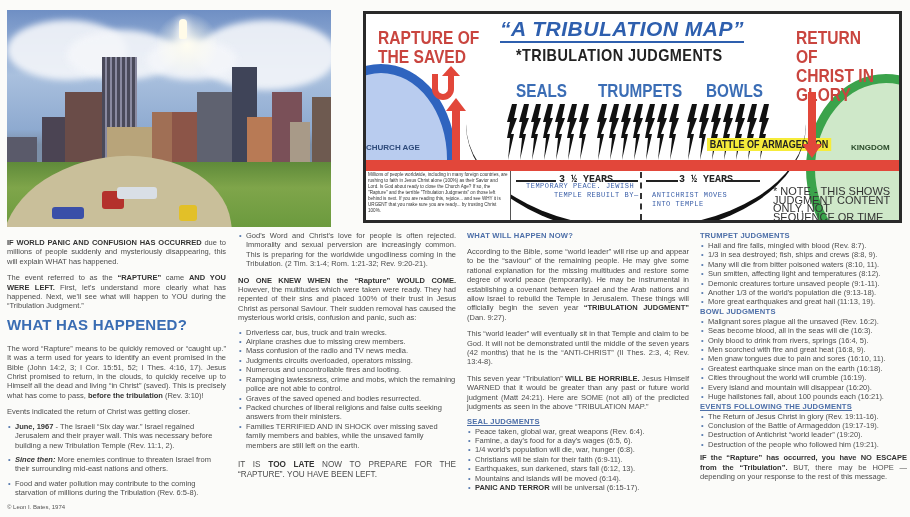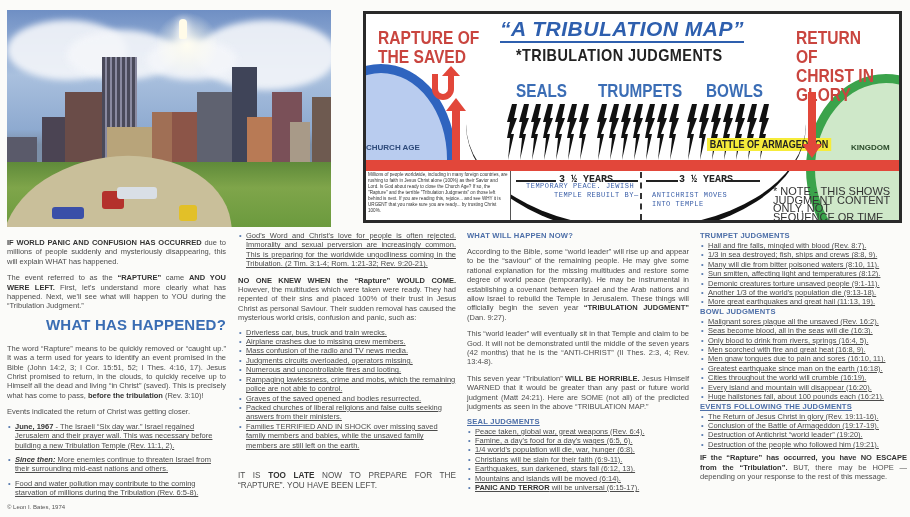--- a/index.html
+++ b/index.html
@@ -43,24 +43,24 @@
   .years { position: absolute; top: 160px; font: bold 10px "Liberation Mono", monospace; color: #222; }
   .years-line { position: absolute; top: 166px; height: 2px; background: #222; }
   .dash-div { position: absolute; left: 274px; top: 158px; width: 0; height: 48px; border-left: 2px dashed #333; }
   .blue-note { position: absolute; font: 7px "Liberation Mono", monospace; color: #3b5fa8; line-height: 9px; letter-spacing: .5px; }
   .time-note { position: absolute; left: 407px; top: 173px; font-size: 11px; line-height: 8.5px; color: #333; width: 120px; }
 
   
   .col { position: absolute; top: 231px; font-size: 7.5px; line-height: 9.4px; color: #4d4d4d; }
   .col p { margin-bottom: 5px; text-align: justify; margin-top: 7px; }
   .col b { color: #333; }
-  .h-big { font: bold 15px "Liberation Sans", sans-serif; color: #3a6db3; margin: 1px 0 11px; letter-spacing: .2px; text-align: right; }
+  .h-big { font: bold 15px "Liberation Sans", sans-serif; color: #3a6db3; margin: 1px 0 11px; letter-spacing: .2px; }
   .h-sec { font: bold 7.6px "Liberation Sans", sans-serif; color: #4d6fa8; text-decoration: underline; margin: 0 0 1px; letter-spacing: .2px; }
   .h-sec.first { text-decoration: none; margin-top: 0; }
-  ul.bul { list-style: none; text-decoration: underline; }
+  ul.bul { list-style: none; }
   ul.bul li { position: relative; padding-left: 8px; }
   ul.bul li::before { content: "•"; position: absolute; left: 1px; top: 0; color: #5a7cb0; }
   ul.spaced li { margin-bottom: 5px; }
   .copyright { position: absolute; left: 7px; top: 504px; font-size: 6px; color: #555; }
 </style>
 </head>
 <body>
 
 <div class="painting">
   <div class="cloud" style="left:0;top:10px;width:120px;height:60px;"></div>
@@ -236,21 +236,21 @@
       <li>Driverless car, bus, truck and train wrecks.</li>
       <li>Airplane crashes due to missing crew members.</li>
       <li>Mass confusion of the radio and TV news media.</li>
       <li>Judgments circuits overloaded, operators missing.</li>
       <li>Numerous and uncontrollable fires and looting.</li>
       <li>Rampaging lawlessness, crime and mobs, which the remaining police are not able to control.</li>
       <li>Graves of the saved opened and bodies resurrected.</li>
       <li>Packed churches of liberal religions and false cults seeking answers from their ministers.</li>
       <li>Families TERRIFIED AND IN SHOCK over missing saved family members and babies, while the unsaved family members are still left on the earth.</li>
     </ul>
-  <p style="margin-top:21px;font-size:8.2px;line-height:10px;"><span>IT IS </span><b>TOO LATE</b><span> NOW TO PREPARE FOR THE “RAPTURE”. YOU HAVE BEEN LEFT.</span></p>
+  <p style="margin-top:10px;font-size:8.2px;line-height:10px;"><span>IT IS </span><b>TOO LATE</b><span> NOW TO PREPARE FOR THE “RAPTURE”. YOU HAVE BEEN LEFT.</span></p>
 </div>
 
 <div class="col" style="left:467px;width:222px;">
   <div class="h-sec first">WHAT WILL HAPPEN NOW?</div>
   <p><span>According to the Bible, some “world leader” will rise up and appear to be the “saviour” of the remaining people. He may give some rational explanation for the missing multitudes and restore some degree of world peace (temporarily). He may be instrumental in establishing a covenant between Israel and the Arab nations and allow Israel to rebuild the Temple in Jerusalem. These things will officially begin the seven year </span><b>“TRIBULATION JUDGMENT”</b><span> (Dan. 9:27).</span></p>
   <p>This “world leader” will eventually sit in that Temple and claim to be God. It will not be demonstrated until the middle of the seven years (42 months) that he is the “ANTI-CHRIST” (II Thes. 2:3, 4; Rev. 13:4-8).</p>
   <p><span>This seven year “Tribulation” </span><b>WILL BE HORRIBLE.</b><span> Jesus Himself WARNED that it would be greater than any past or future world judgment (Matt 24:21). Here are SOME (not all) of the predicted judgments as seen in the above “TRIBULATION MAP.”</span></p>
   <div class="h-sec">SEAL JUDGMENTS</div>
   <ul class="bul" id="seal-list">
       <li>Peace taken, global war, great weapons (Rev. 6:4).</li>

